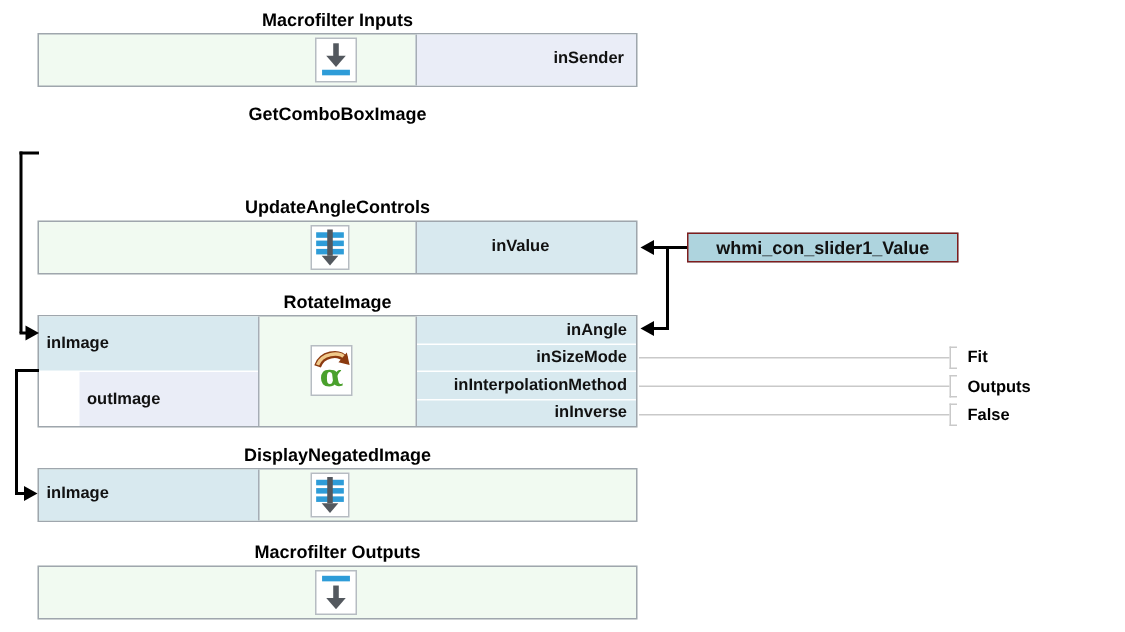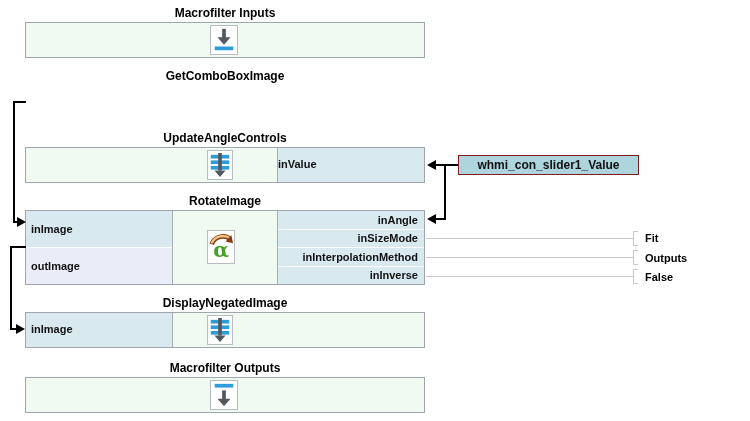--- a/index.html
+++ b/index.html
@@ -10,21 +10,21 @@
   .block{position:absolute;box-sizing:border-box;border:1px solid #9fa6ad;background:#f1faf1;}
   .sec{position:absolute;top:0;bottom:0;box-sizing:border-box;}
   .sec-out{background:#eaedf7;}
   .sec-in{background:#d8e9ef;}
   .plabel{font-weight:bold;font-size:11px;color:#111;white-space:nowrap;}
   .lh{line-height:33px;display:block;}
   .col{position:absolute;top:0;bottom:0;display:flex;flex-direction:column;gap:1px;
        background:#fff;box-sizing:border-box;}
   .prow{flex:1;display:flex;align-items:center;box-sizing:border-box;}
   .row-in{background:#d8e9ef;}
-  .row-out{background:#eaedf7;}
+  .row-out{background:#eaedf7;margin-left:27px;}
   .pad-l{padding-left:5px;justify-content:flex-start;}
   .pad-r{padding-right:6px;justify-content:flex-end;}
   .icon-box{position:absolute;background:#fff;border:1px solid #b6bcc2;box-sizing:border-box;
             display:flex;align-items:center;justify-content:center;}
   .seg{position:absolute;background:#000;}
   .gseg{position:absolute;background:#c9c9c9;}
   .arrow-r{position:absolute;width:0;height:0;border-top:5px solid transparent;
            border-bottom:5px solid transparent;border-left:9px solid #000;}
   .arrow-l{position:absolute;width:0;height:0;border-top:5px solid transparent;
            border-bottom:5px solid transparent;border-right:9px solid #000;}
@@ -34,35 +34,38 @@
   .const-label{position:absolute;font-weight:bold;font-size:11px;color:#000;
                height:14px;line-height:14px;white-space:nowrap;}
 </style>
 </head>
 <body>
 
 <div id="canvas">
 
   <div class="btitle" style="top:6px">Macrofilter Inputs</div>
   <div class="block" style="left:25px;top:22px;width:400px;height:36px">
+    <div class="sec sec-out" style="left:251px;right:0;border-left:1px solid #a6adb5">
+      <span class="plabel lh" style="text-align:right;padding-right:8px">inSender</span>
+    </div>
     <div class="icon-box" style="left:184px;top:2px;width:28px;height:30px">
       <svg width="28" height="30" viewBox="0 0 28 30">
         <rect x="12" y="3" width="4" height="10" fill="#53585e"></rect>
         <polygon points="7,12 21,12 14,20" fill="#53585e"></polygon>
         <rect x="4" y="22" width="20" height="4" fill="#2e9cd8"></rect>
       </svg>
     </div>
   </div>
 
   <div class="btitle" style="top:69px">GetComboBoxImage</div>
 
   <div class="btitle" style="top:131px">UpdateAngleControls</div>
   <div class="block" style="left:25px;top:147px;width:400px;height:36px">
     <div class="sec sec-in" style="left:251px;right:0;border-left:1px solid #a6adb5">
-      <span class="plabel lh" style="text-align:left;padding-right:8px">inValue</span>
+      <span class="plabel lh" style="text-align:center;padding-right:8px">inValue</span>
     </div>
     <div class="icon-box" style="left:181px;top:2px;width:26px;height:30px">
       <svg width="26" height="30" viewBox="0 0 26 30">
         <rect x="3" y="4" width="20" height="4" fill="#2e9cd8"></rect>
         <rect x="3" y="10" width="20" height="4" fill="#2e9cd8"></rect>
         <rect x="3" y="16" width="20" height="4" fill="#2e9cd8"></rect>
         <rect x="11" y="2" width="4" height="19" fill="#53585e"></rect>
         <polygon points="7,21 19,21 13,28" fill="#53585e"></polygon>
       </svg>
     </div>

